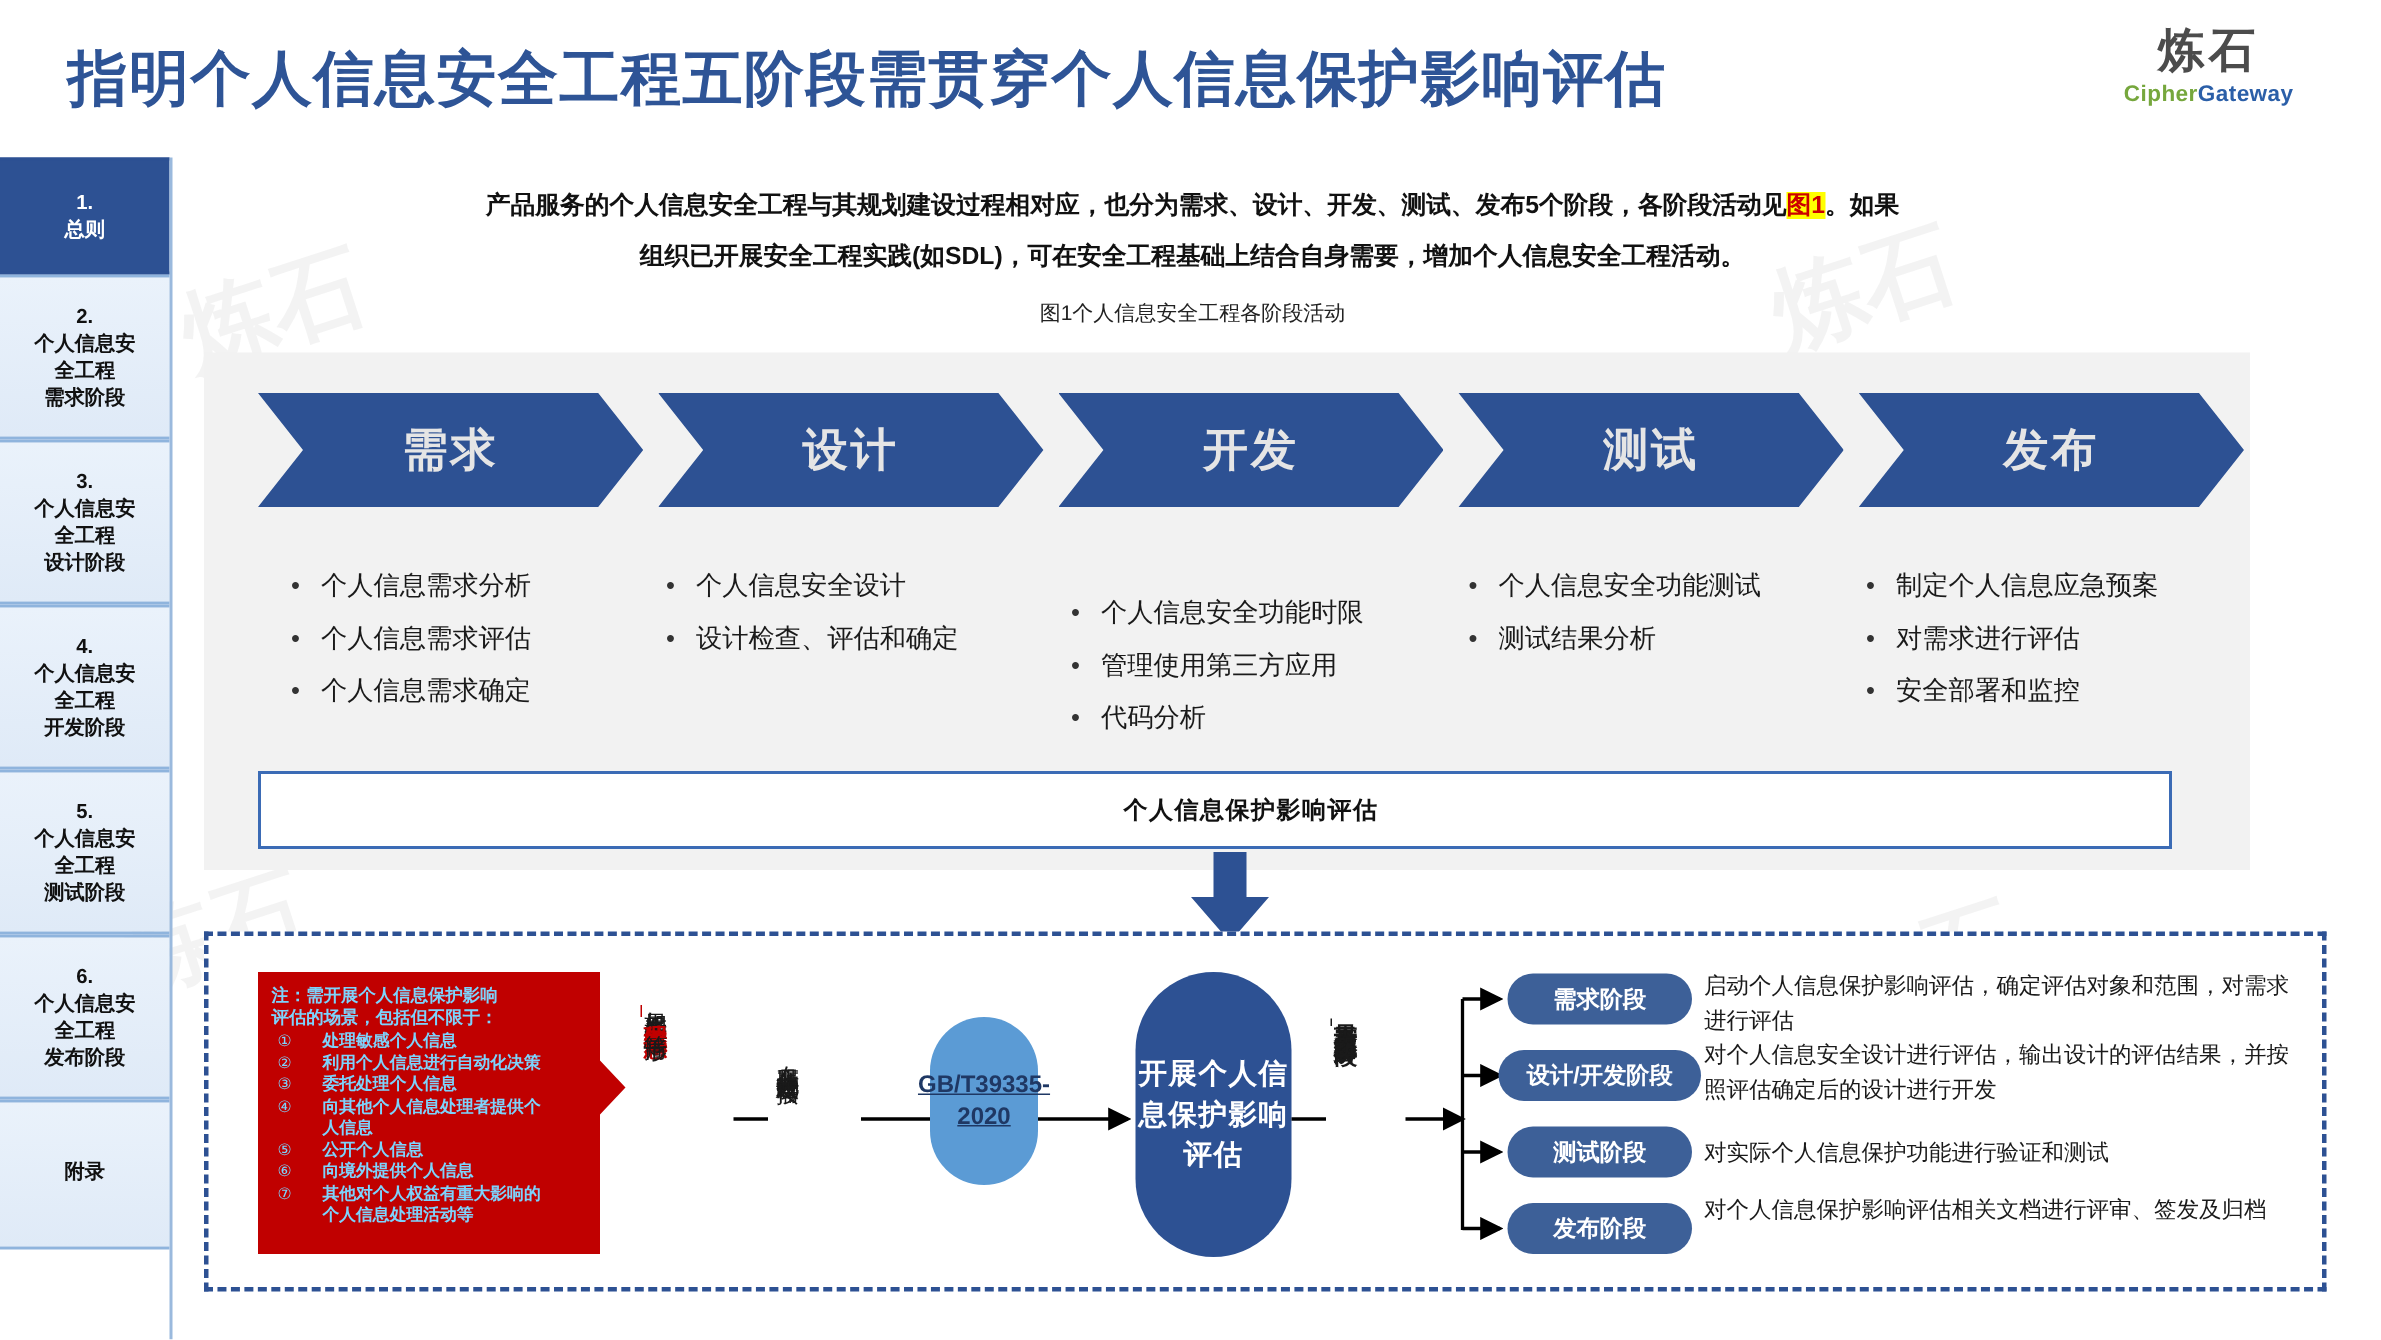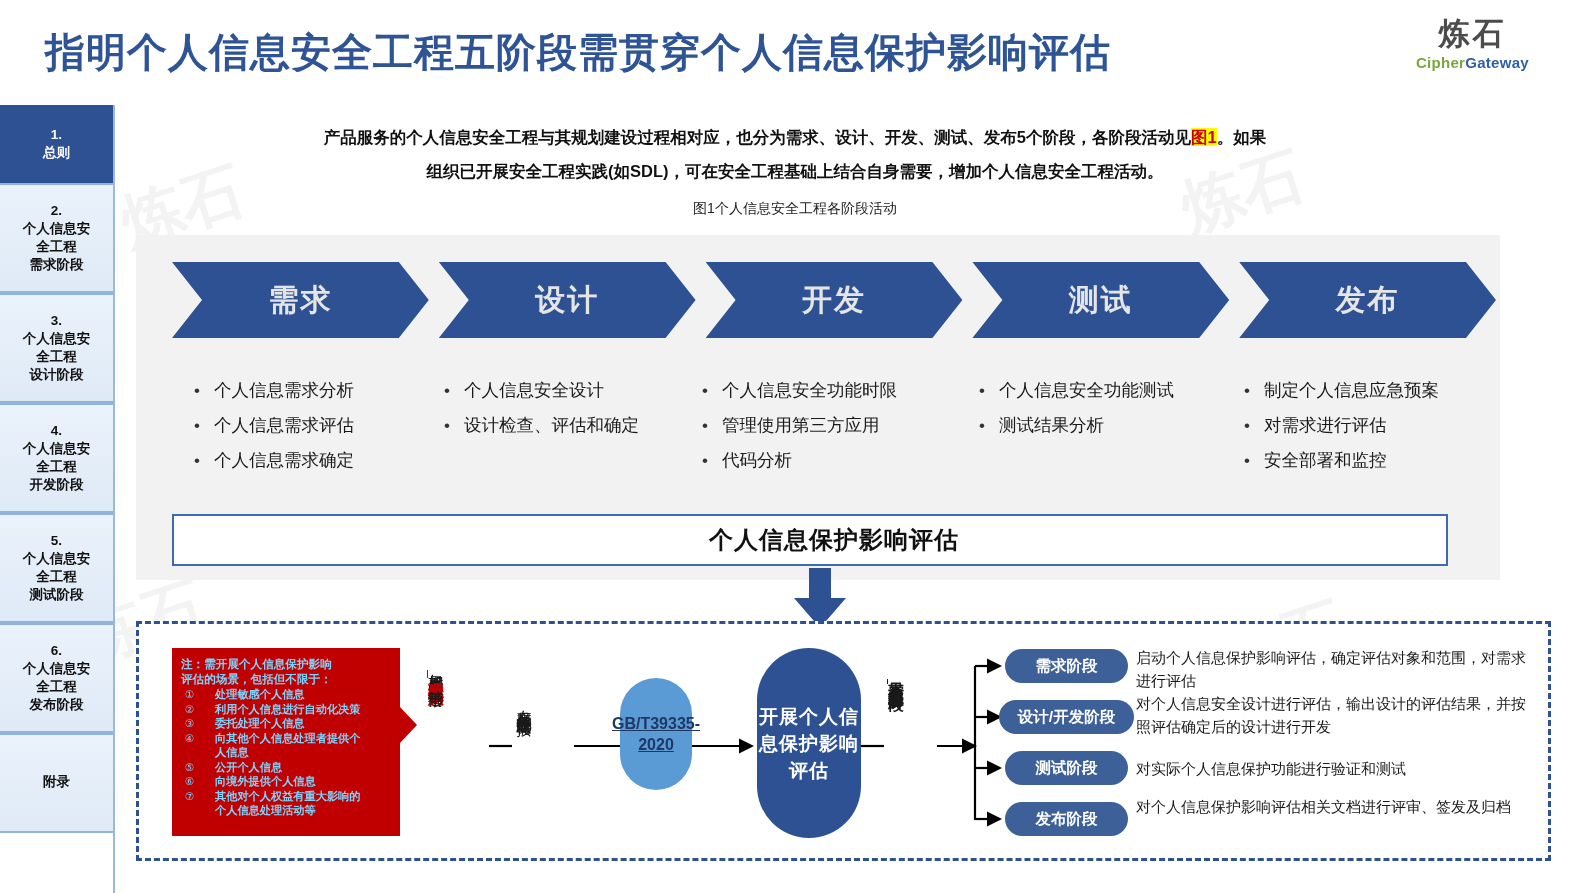--- a/index.html
+++ b/index.html
@@ -92,21 +92,21 @@
     content: "•"; position: absolute; left: 2px; top: 0;
     font-size: 17px; color: #333;
   }
 
   .pia-bar {
     position: absolute; left: 172px; top: 514px;
     width: 1276px; height: 52px;
     background: #ffffff; border: 2.5px solid #3b6bb5;
     display: flex; align-items: center; justify-content: center;
   }
-  .pia-bar span { font-size: 24px; font-weight: bold; color: #111; letter-spacing: 1px; margin-left: 48px; }
+  .pia-bar span { font-size: 16px; font-weight: bold; color: #111; letter-spacing: 1px; margin-left: 48px; }
 
   
   .down-arrow {
     position: absolute; left: 792px; top: 568px;
     width: 56px; height: 62px;
   }
 
   
   .dash-box {
     position: absolute; left: 136px; top: 621px;
@@ -256,21 +256,21 @@
     <div class="cols" id="cols">
         <ul class="col" style="left: 20px;">
           <li>个人信息需求分析</li>
           <li>个人信息需求评估</li>
           <li>个人信息需求确定</li>
         </ul>
         <ul class="col" style="left: 270px;">
           <li>个人信息安全设计</li>
           <li>设计检查、评估和确定</li>
         </ul>
-        <ul class="col" style="left: 528px;">
+        <ul class="col" style="left: 540px; margin-top: 18px;">
           <li>个人信息安全功能时限</li>
           <li>管理使用第三方应用</li>
           <li>代码分析</li>
         </ul>
         <ul class="col" style="left: 805px;">
           <li>个人信息安全功能测试</li>
           <li>测试结果分析</li>
         </ul>
         <ul class="col" style="left: 1070px;">
           <li>制定个人信息应急预案</li>

